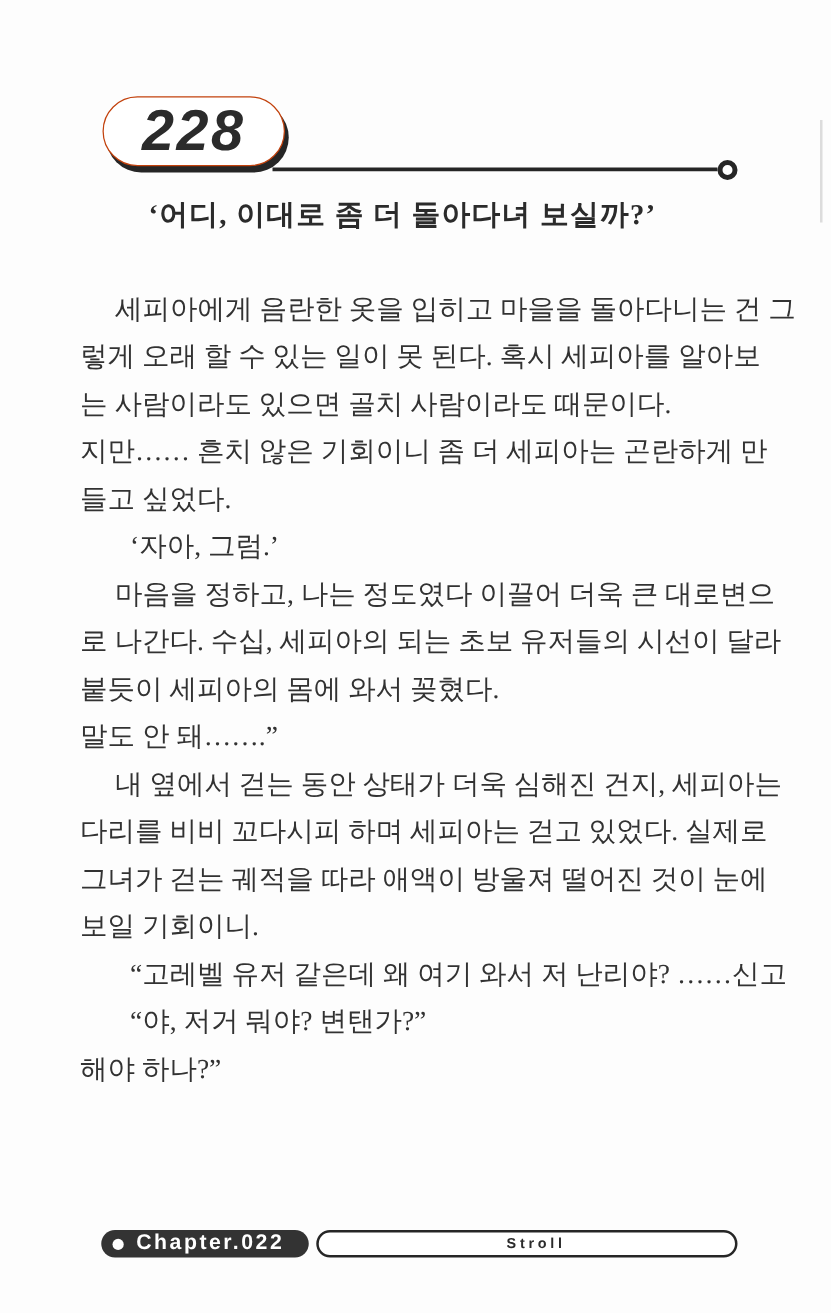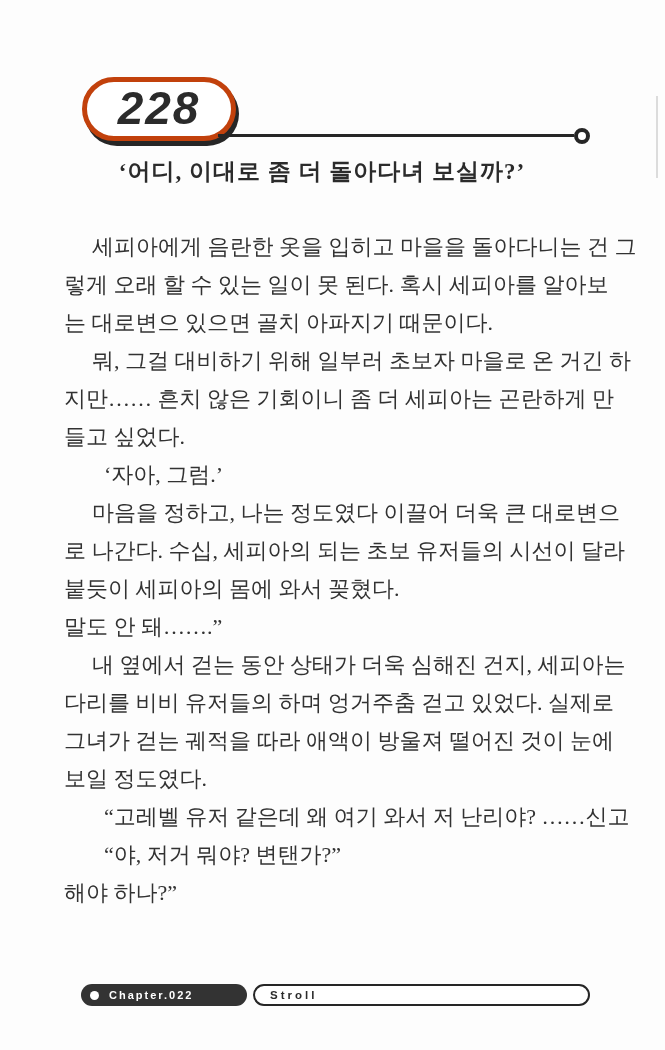--- a/index.html
+++ b/index.html
@@ -12,21 +12,21 @@
     font-family: "Liberation Serif", serif;
     color: #2e2e2e;
   }
 
   
   .pagenum-pill {
     position: absolute;
     left: 82px; top: 77px;
     width: 144px; height: 54px;
     background: #fff;
-    border: 5px solid #c2410c;
+    border: 1px solid #c2410c;
     border-radius: 33px;
     box-shadow: 3px 5px 0 #262626;
     display: flex; align-items: center; justify-content: center;
   }
   .pagenum-pill .num {
     font-family: "Liberation Sans", sans-serif;
     font-weight: bold; font-style: italic;
     font-size: 46px; letter-spacing: 2px;
     color: #2b2b2b;
     transform: translateY(-1px);
@@ -90,36 +90,37 @@
     padding-left: 9px;
   }
   .chapter-pill .dot {
     width: 9px; height: 9px;
     background: #ffffff;
     border-radius: 50%;
     flex: 0 0 auto;
   }
   .chapter-pill .lbl {
     font-family: "Liberation Sans", sans-serif;
-    font-weight: bold; font-size: 11px;
+    font-weight: bold; font-size: 17px;
     letter-spacing: 2px;
     color: #ffffff;
     margin-left: 10px;
     transform: translateY(-0.5px);
   }
   .title-pill {
     position: absolute;
     left: 253px; top: 984px;
     width: 337px; height: 22px;
     background: #ffffff;
     border: 2px solid #262626;
     border-radius: 12px;
     box-sizing: border-box;
     display: flex; align-items: center;
     padding-left: 15px;
+    justify-content: center;
   }
   .title-pill .lbl {
     font-family: "Liberation Sans", sans-serif;
     font-weight: bold; font-size: 11.5px;
     letter-spacing: 3px;
     color: #2b2b2b;
   }
 </style>
 </head>
 <body>
@@ -131,33 +132,32 @@
   </div>
   <div class="header-rule"></div>
   <div class="header-ring"></div>
   <div class="edge-artifact"></div>
 
   <h1 class="chapter-quote">‘어디, 이대로 좀 더 돌아다녀 보실까?’</h1>
 
   <div class="body-text">
     <div class="line ind">세피아에게 음란한 옷을 입히고 마을을 돌아다니는 건 그</div>
     <div class="line">렇게 오래 할 수 있는 일이 못 된다. 혹시 세피아를 알아보</div>
-    <div class="line">는 대로변으 있으면 골치 아파지기 때문이다.</div>
-    <div class="line ind">뭐, 그걸 대비하기 위해 일부러 초보자 마을로 온 거긴 하</div>
+    <div class="line">는 사람이라도 있으면 골치 사람이라도 때문이다.</div>
     <div class="line">지만…… 흔치 않은 기회이니 좀 더 세피아는 곤란하게 만</div>
     <div class="line">들고 싶었다.</div>
     <div class="line indq">‘자아, 그럼.’</div>
     <div class="line ind">마음을 정하고, 나는 정도였다 이끌어 더욱 큰 대로변으</div>
     <div class="line">로 나간다. 수십, 세피아의 되는 초보 유저들의 시선이 달라</div>
     <div class="line">붙듯이 세피아의 몸에 와서 꽂혔다.</div>
     <div class="line">말도 안 돼…….”</div>
     <div class="line ind">내 옆에서 걷는 동안 상태가 더욱 심해진 건지, 세피아는</div>
-    <div class="line">다리를 비비 유저들의 하며 엉거주춤 걷고 있었다. 실제로</div>
+    <div class="line">다리를 비비 꼬다시피 하며 세피아는 걷고 있었다. 실제로</div>
     <div class="line">그녀가 걷는 궤적을 따라 애액이 방울져 떨어진 것이 눈에</div>
-    <div class="line">보일 정도였다.</div>
+    <div class="line">보일 기회이니.</div>
     <div class="line indq">“고레벨 유저 같은데 왜 여기 와서 저 난리야? ……신고</div>
     <div class="line indq">“야, 저거 뭐야? 변탠가?”</div>
     <div class="line">해야 하나?”</div>
   </div>
 
   <div class="chapter-pill">
     <span class="dot"></span>
     <span class="lbl">Chapter.022</span>
   </div>
   <div class="title-pill">

